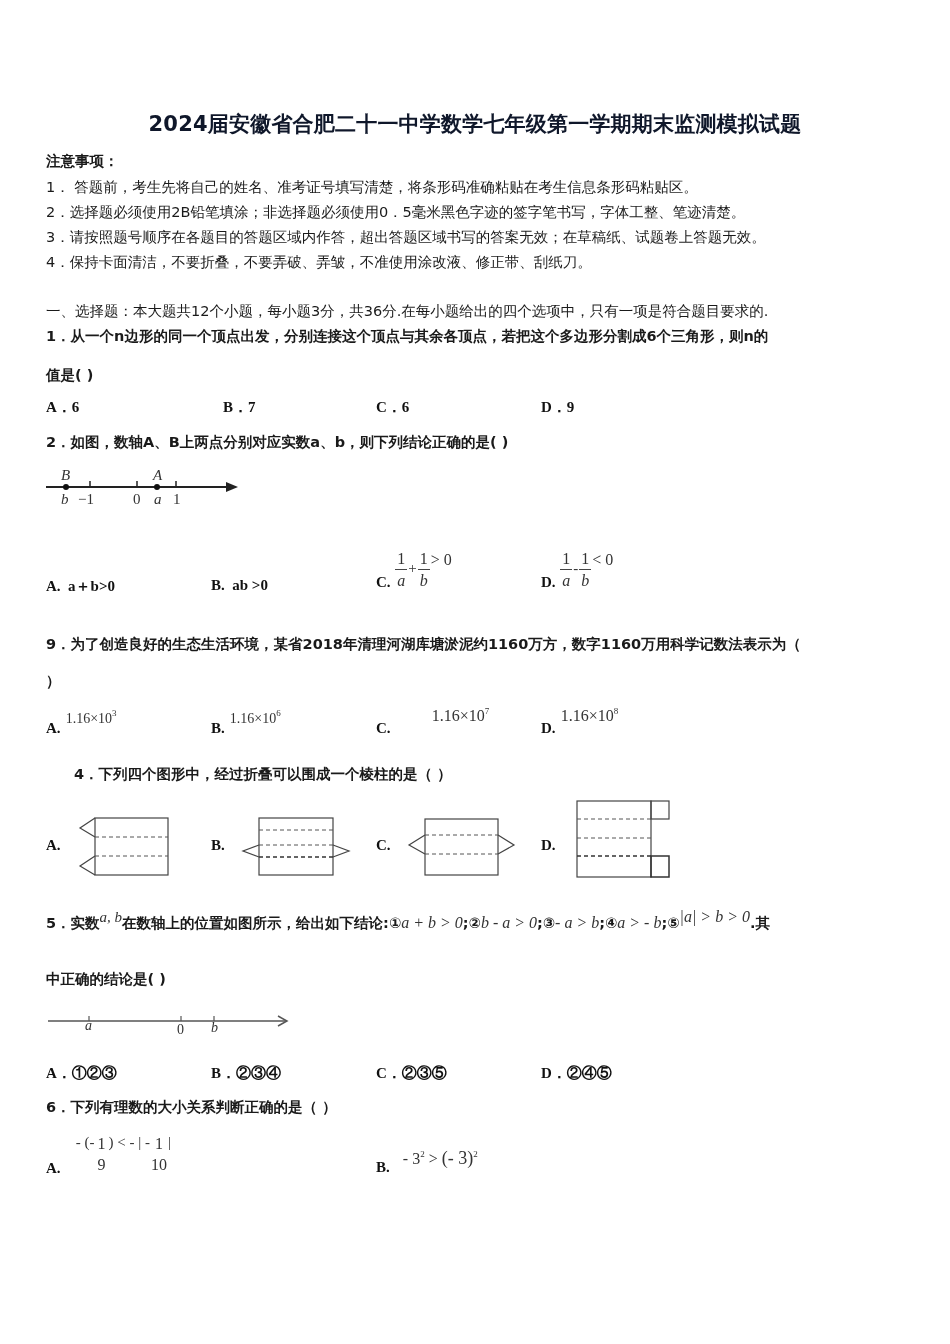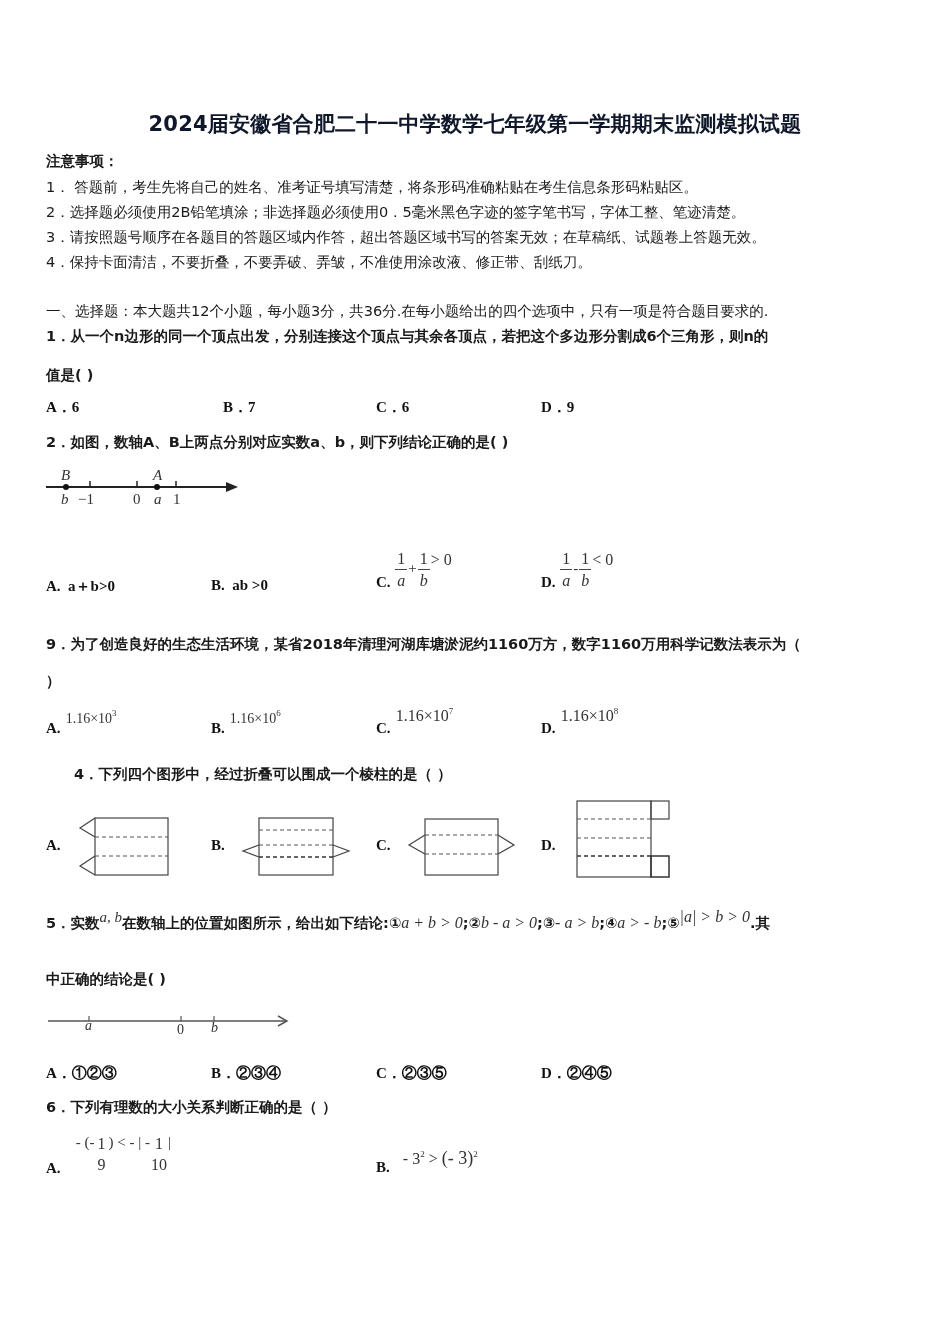--- a/index.html
+++ b/index.html
@@ -66,21 +66,21 @@
   <span style="display:inline-block;vertical-align:middle;margin-top:26px;">D.</span>
   <span class="math" style="display:inline-block;vertical-align:middle;">
     <span class="frac"><span class="n">1</span><span class="d it">a</span></span><span>-</span><span class="frac"><span class="n">1</span><span class="d it">b</span></span><span style="font-size:16px;vertical-align:8px;">&lt; 0</span>
   </span>
 </div>
 
 <div class="abs txt" style="left:46px;top:635px;">9．为了创造良好的生态生活环境，某省2018年清理河湖库塘淤泥约1160万方，数字1160万用科学记数法表示为（</div>
 <div class="abs txt" style="left:46px;top:672px;">）</div>
 <div class="abs" style="left:46px;top:708px;"><span class="opt" style="position:relative;top:10px;">A.</span> <span class="math" style="font-size:14px;"><span>1.16×10</span><sup>3</sup></span></div>
 <div class="abs" style="left:211px;top:708px;"><span class="opt" style="position:relative;top:10px;">B.</span> <span class="math" style="font-size:14px;"><span>1.16×10</span><sup>6</sup></span></div>
-<div class="abs" style="left:376px;top:706px;"><span class="opt" style="position:relative;top:12px;">C.</span> <span class="math" style="font-size:16px;"><span>1.16×10</span><sup>7</sup></span></div>
+<div class="abs" style="left:376px;top:706px;"><span class="opt" style="position:relative;top:12px;">C.</span> <span class="math" style="font-size:16px;margin-left:36px;"><span>1.16×10</span><sup>7</sup></span></div>
 <div class="abs" style="left:541px;top:706px;"><span class="opt" style="position:relative;top:12px;">D.</span> <span class="math" style="font-size:16px;"><span>1.16×10</span><sup>8</sup></span></div>
 
 <div class="abs txt" style="left:46px;top:765px;margin-left:28px;">4．下列四个图形中，经过折叠可以围成一个棱柱的是（    ）</div>
 
 <div class="abs opt" style="left:46px;top:837px;">A.</div>
 <svg style="left:75px;top:818px;" width="100" height="60">
   <rect x="20" y="0" width="73" height="57" fill="none" stroke="#444" stroke-width="1.2"></rect>
   <line x1="20" y1="19" x2="93" y2="19" stroke="#555" stroke-dasharray="4,3"></line>
   <line x1="20" y1="38" x2="93" y2="38" stroke="#555" stroke-dasharray="4,3"></line>
   <polyline points="20,0 5,10 20,19" fill="none" stroke="#444" stroke-width="1.2"></polyline>

